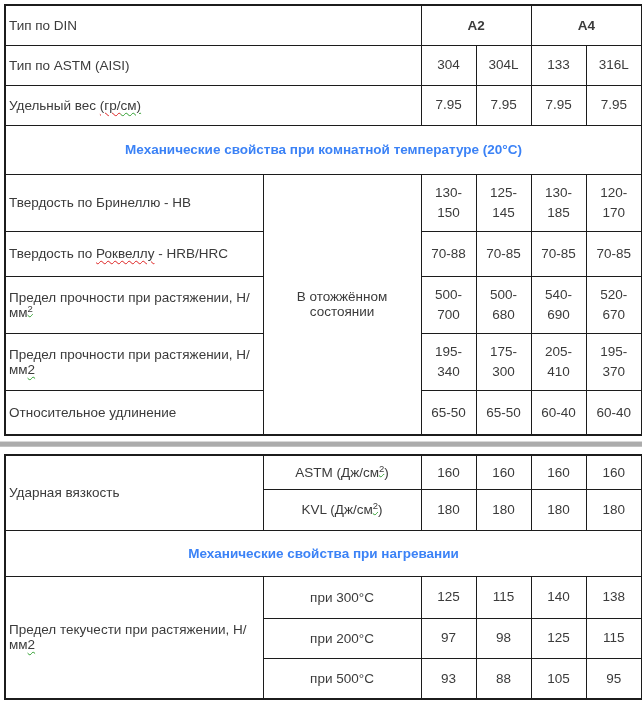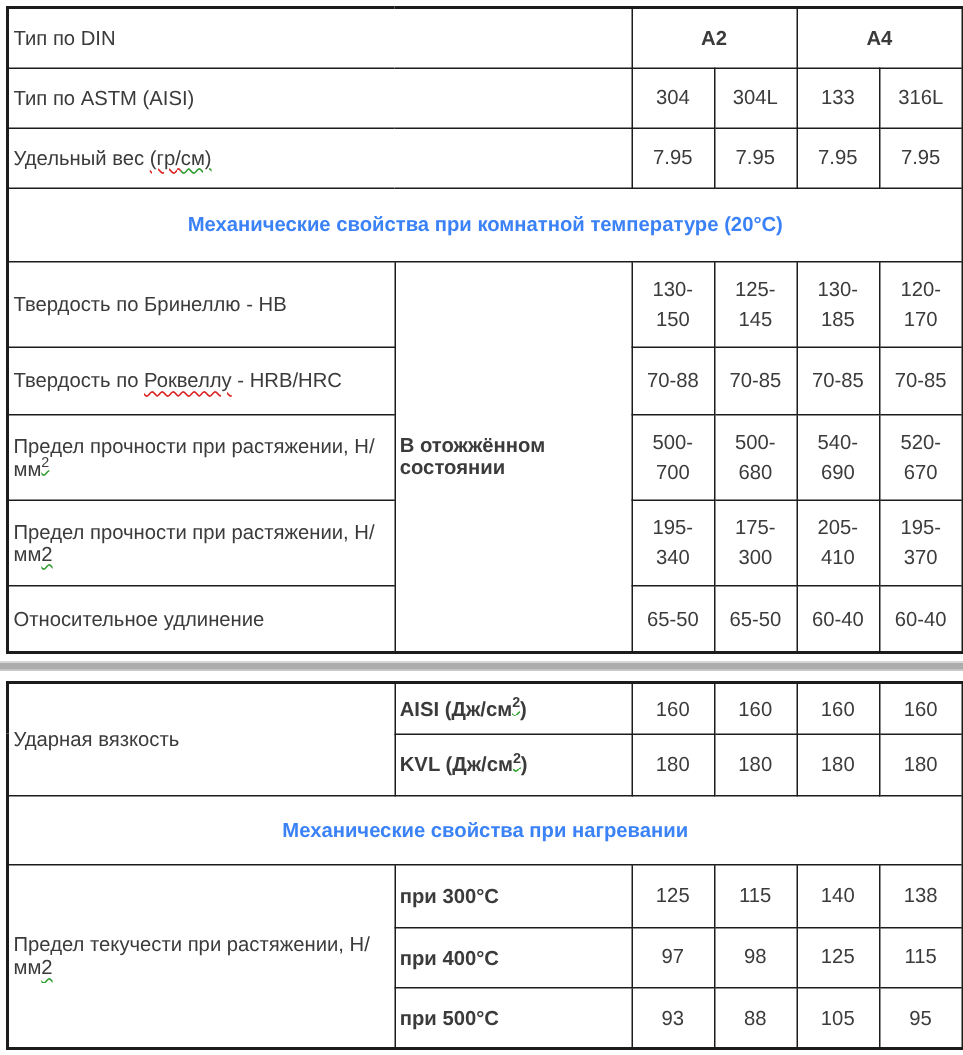--- a/index.html
+++ b/index.html
@@ -15,21 +15,21 @@
     border:2px solid #1c1c1c;
   }
   table.t td{
     border:1px solid #1c1c1c;
     font-size:13.5px;
     vertical-align:middle;
     overflow:hidden;
     padding:2px 3px;
   }
   td.label{text-align:left;padding-left:5px;}
-  td.mid{text-align:left;font-weight:bold;}
+  td.mid{text-align:center;}
   td.val{text-align:center;white-space:pre-line;line-height:1.42;margin-left:40px;}
   td.hdr{text-align:center;font-weight:bold;font-size:14px;color:#3b82f6;}
   .b{font-weight:bold;font-size:14px;}
   sup{font-size:9.5px;line-height:0;}
   .sq-red{text-decoration-line:underline;text-decoration-style:wavy;text-decoration-color:#dd2222;text-decoration-thickness:1px;text-underline-offset:2px;}
   .sq-green{text-decoration-line:underline;text-decoration-style:wavy;text-decoration-color:#2f9e2f;text-decoration-thickness:1px;text-underline-offset:2px;}
   
   tr.h40{height:40px;padding-left:16px;} tr.h49{height:49px;} tr.h57{height:57px;} tr.h45{height:45px;padding-left:25px;}
   
   tr.h34{height:34px;} tr.h41{height:41px;} tr.h46{height:46px;} tr.h42{height:42px;} tr.h39{height:40px;}
@@ -133,21 +133,21 @@
       <col style="width:258px">
         <col style="width:158px">
       <col style="width:55px">
         <col style="width:55px">
         <col style="width:55px">
         <col style="width:56px">
     </colgroup>
     <tbody>
       <tr class="h34">
         <td class="label" rowspan="2">Ударная вязкость</td>
-        <td class="mid"><span>AISI (Дж/см</span><sup class="sq-green">2</sup><span>)</span></td>
+        <td class="mid"><span>ASTM (Дж/см</span><sup class="sq-green">2</sup><span>)</span></td>
         <td class="val">160</td>
         <td class="val">160</td>
         <td class="val">160</td>
         <td class="val">160</td>
       </tr>
       <tr class="h41">
         <td class="mid"><span>KVL (Дж/см</span><sup class="sq-green">2</sup><span>)</span></td>
         <td class="val">180</td>
         <td class="val">180</td>
         <td class="val">180</td>
@@ -158,21 +158,21 @@
       </tr>
       <tr class="h42">
         <td class="label" rowspan="3"><span>Предел текучести при растяжении, Н/мм</span><span class="sq-green">2</span></td>
         <td class="mid">при 300°С</td>
         <td class="val">125</td>
         <td class="val">115</td>
         <td class="val">140</td>
         <td class="val">138</td>
       </tr>
       <tr class="h39">
-        <td class="mid">при 400°С</td>
+        <td class="mid">при 200°С</td>
         <td class="val">97</td>
         <td class="val">98</td>
         <td class="val">125</td>
         <td class="val">115</td>
       </tr>
       <tr class="h41">
         <td class="mid">при 500°С</td>
         <td class="val">93</td>
         <td class="val">88</td>
         <td class="val">105</td>

